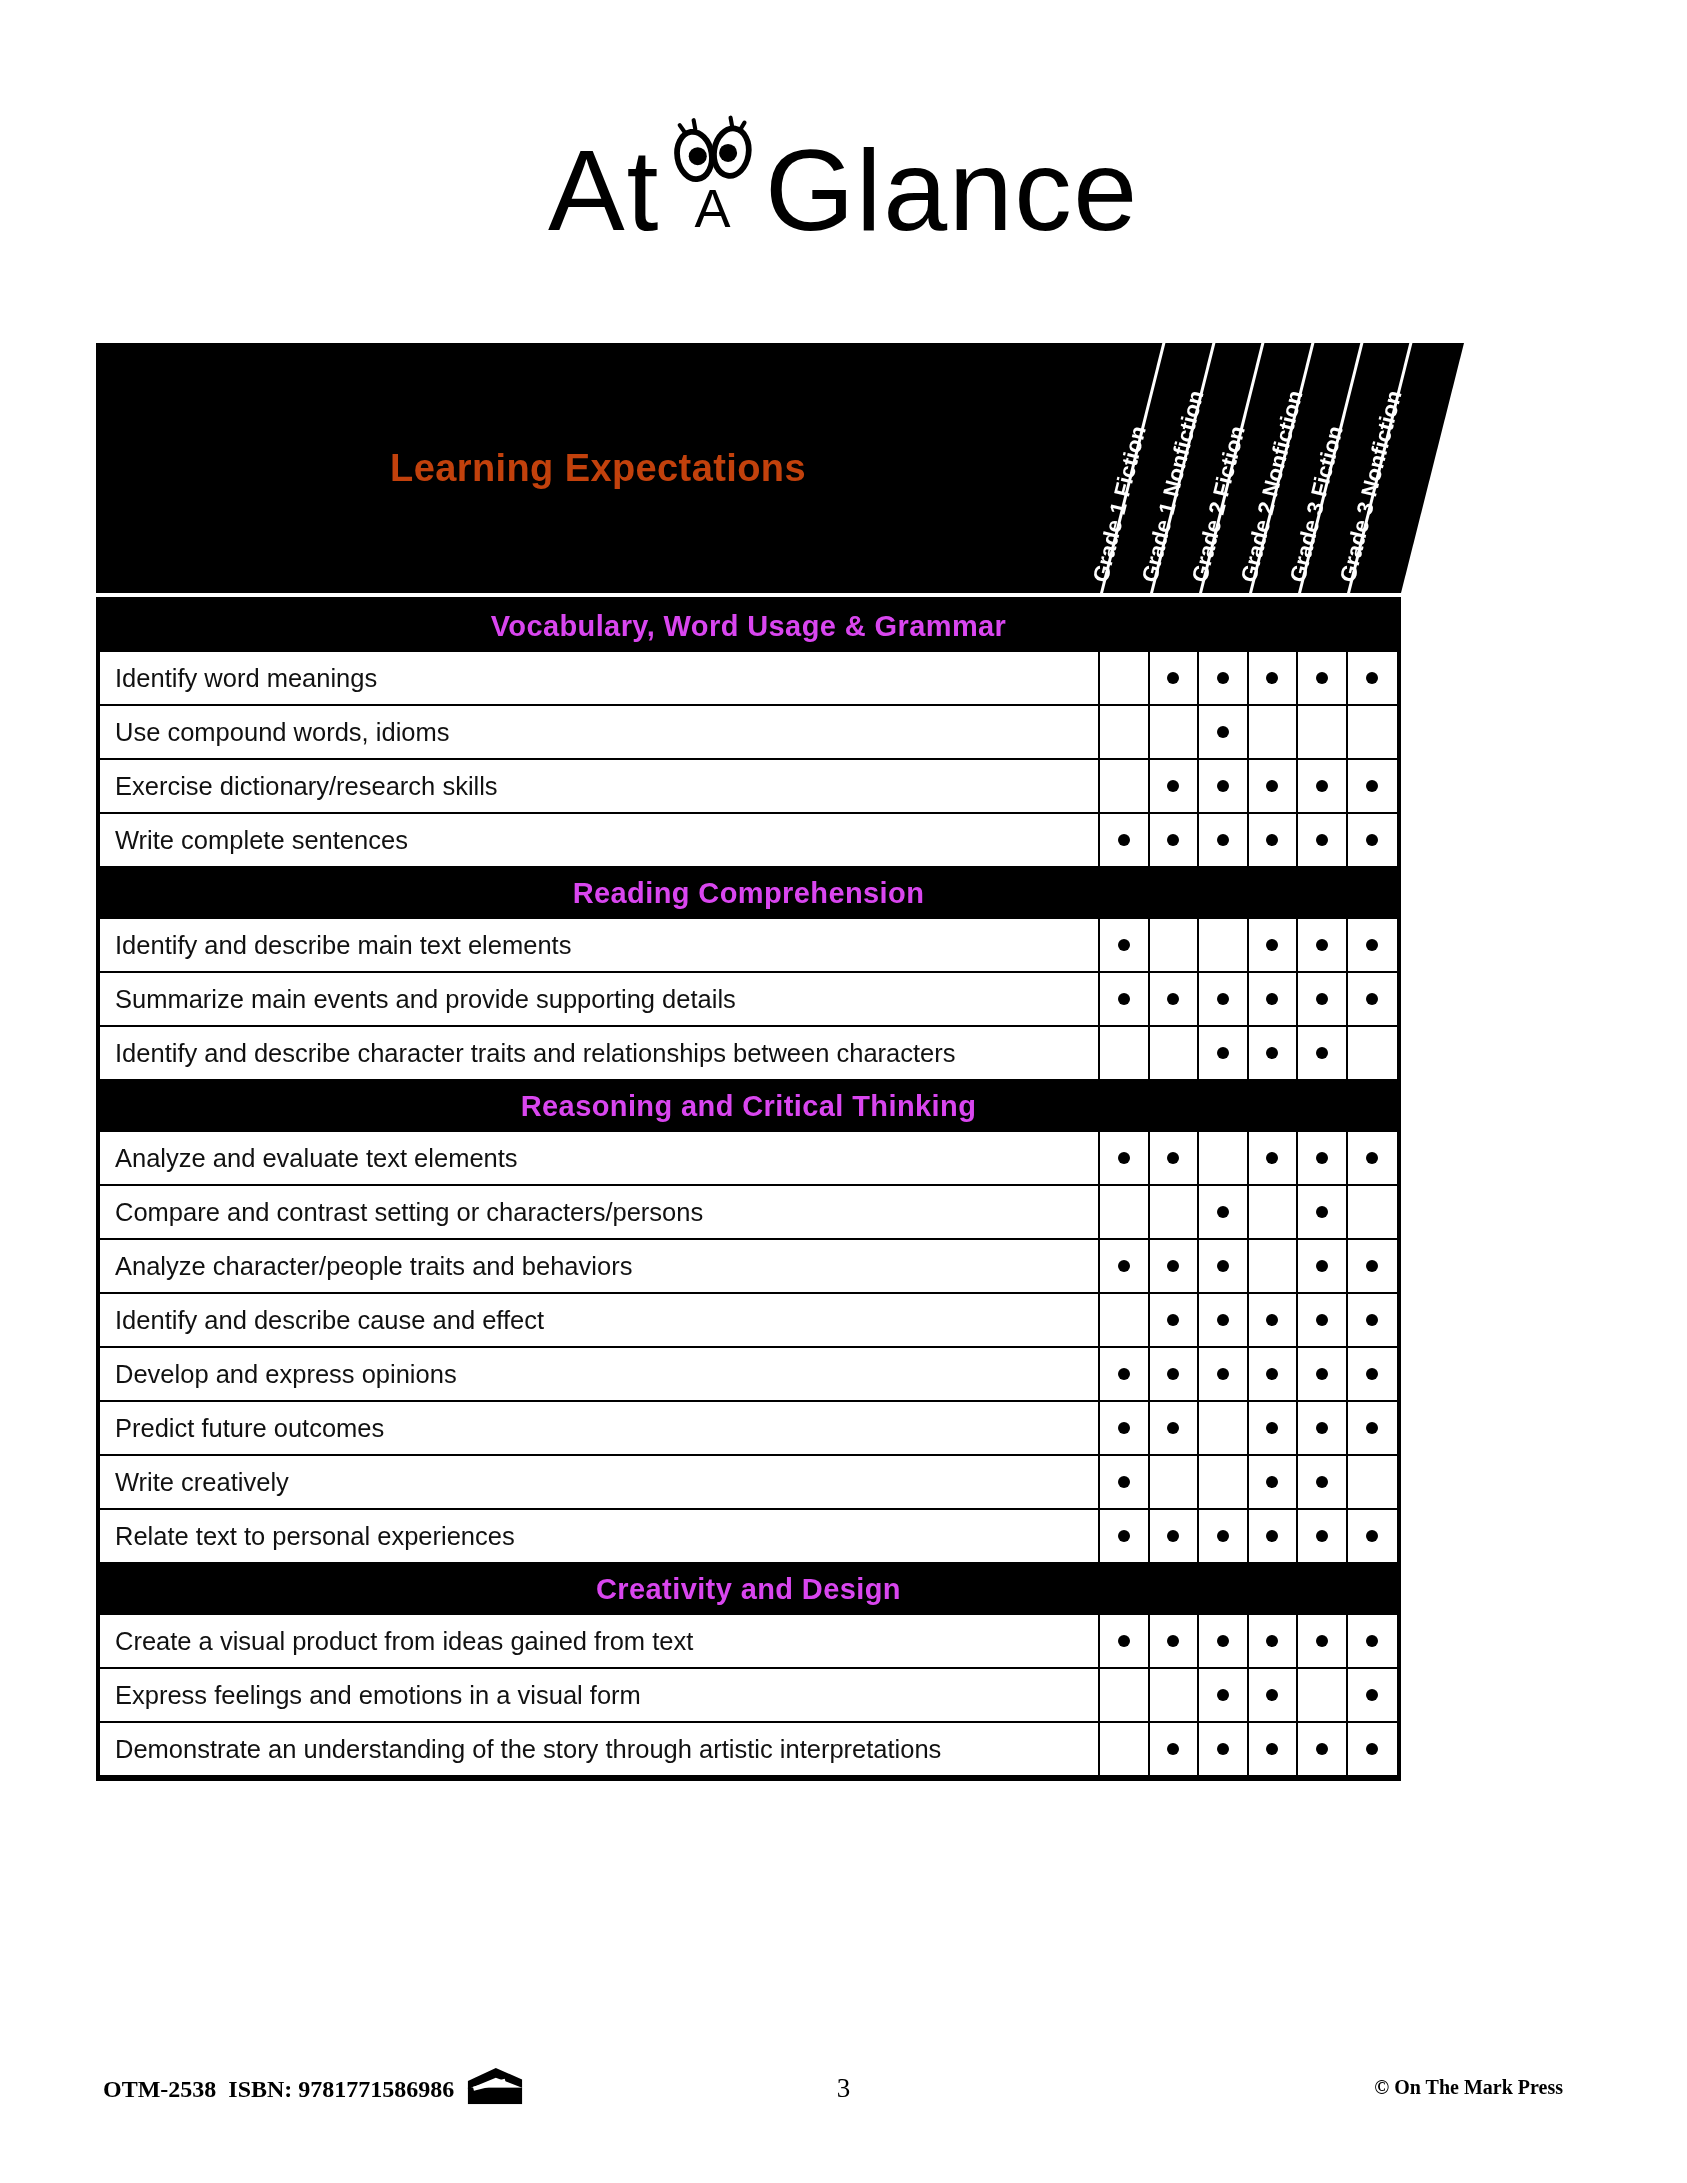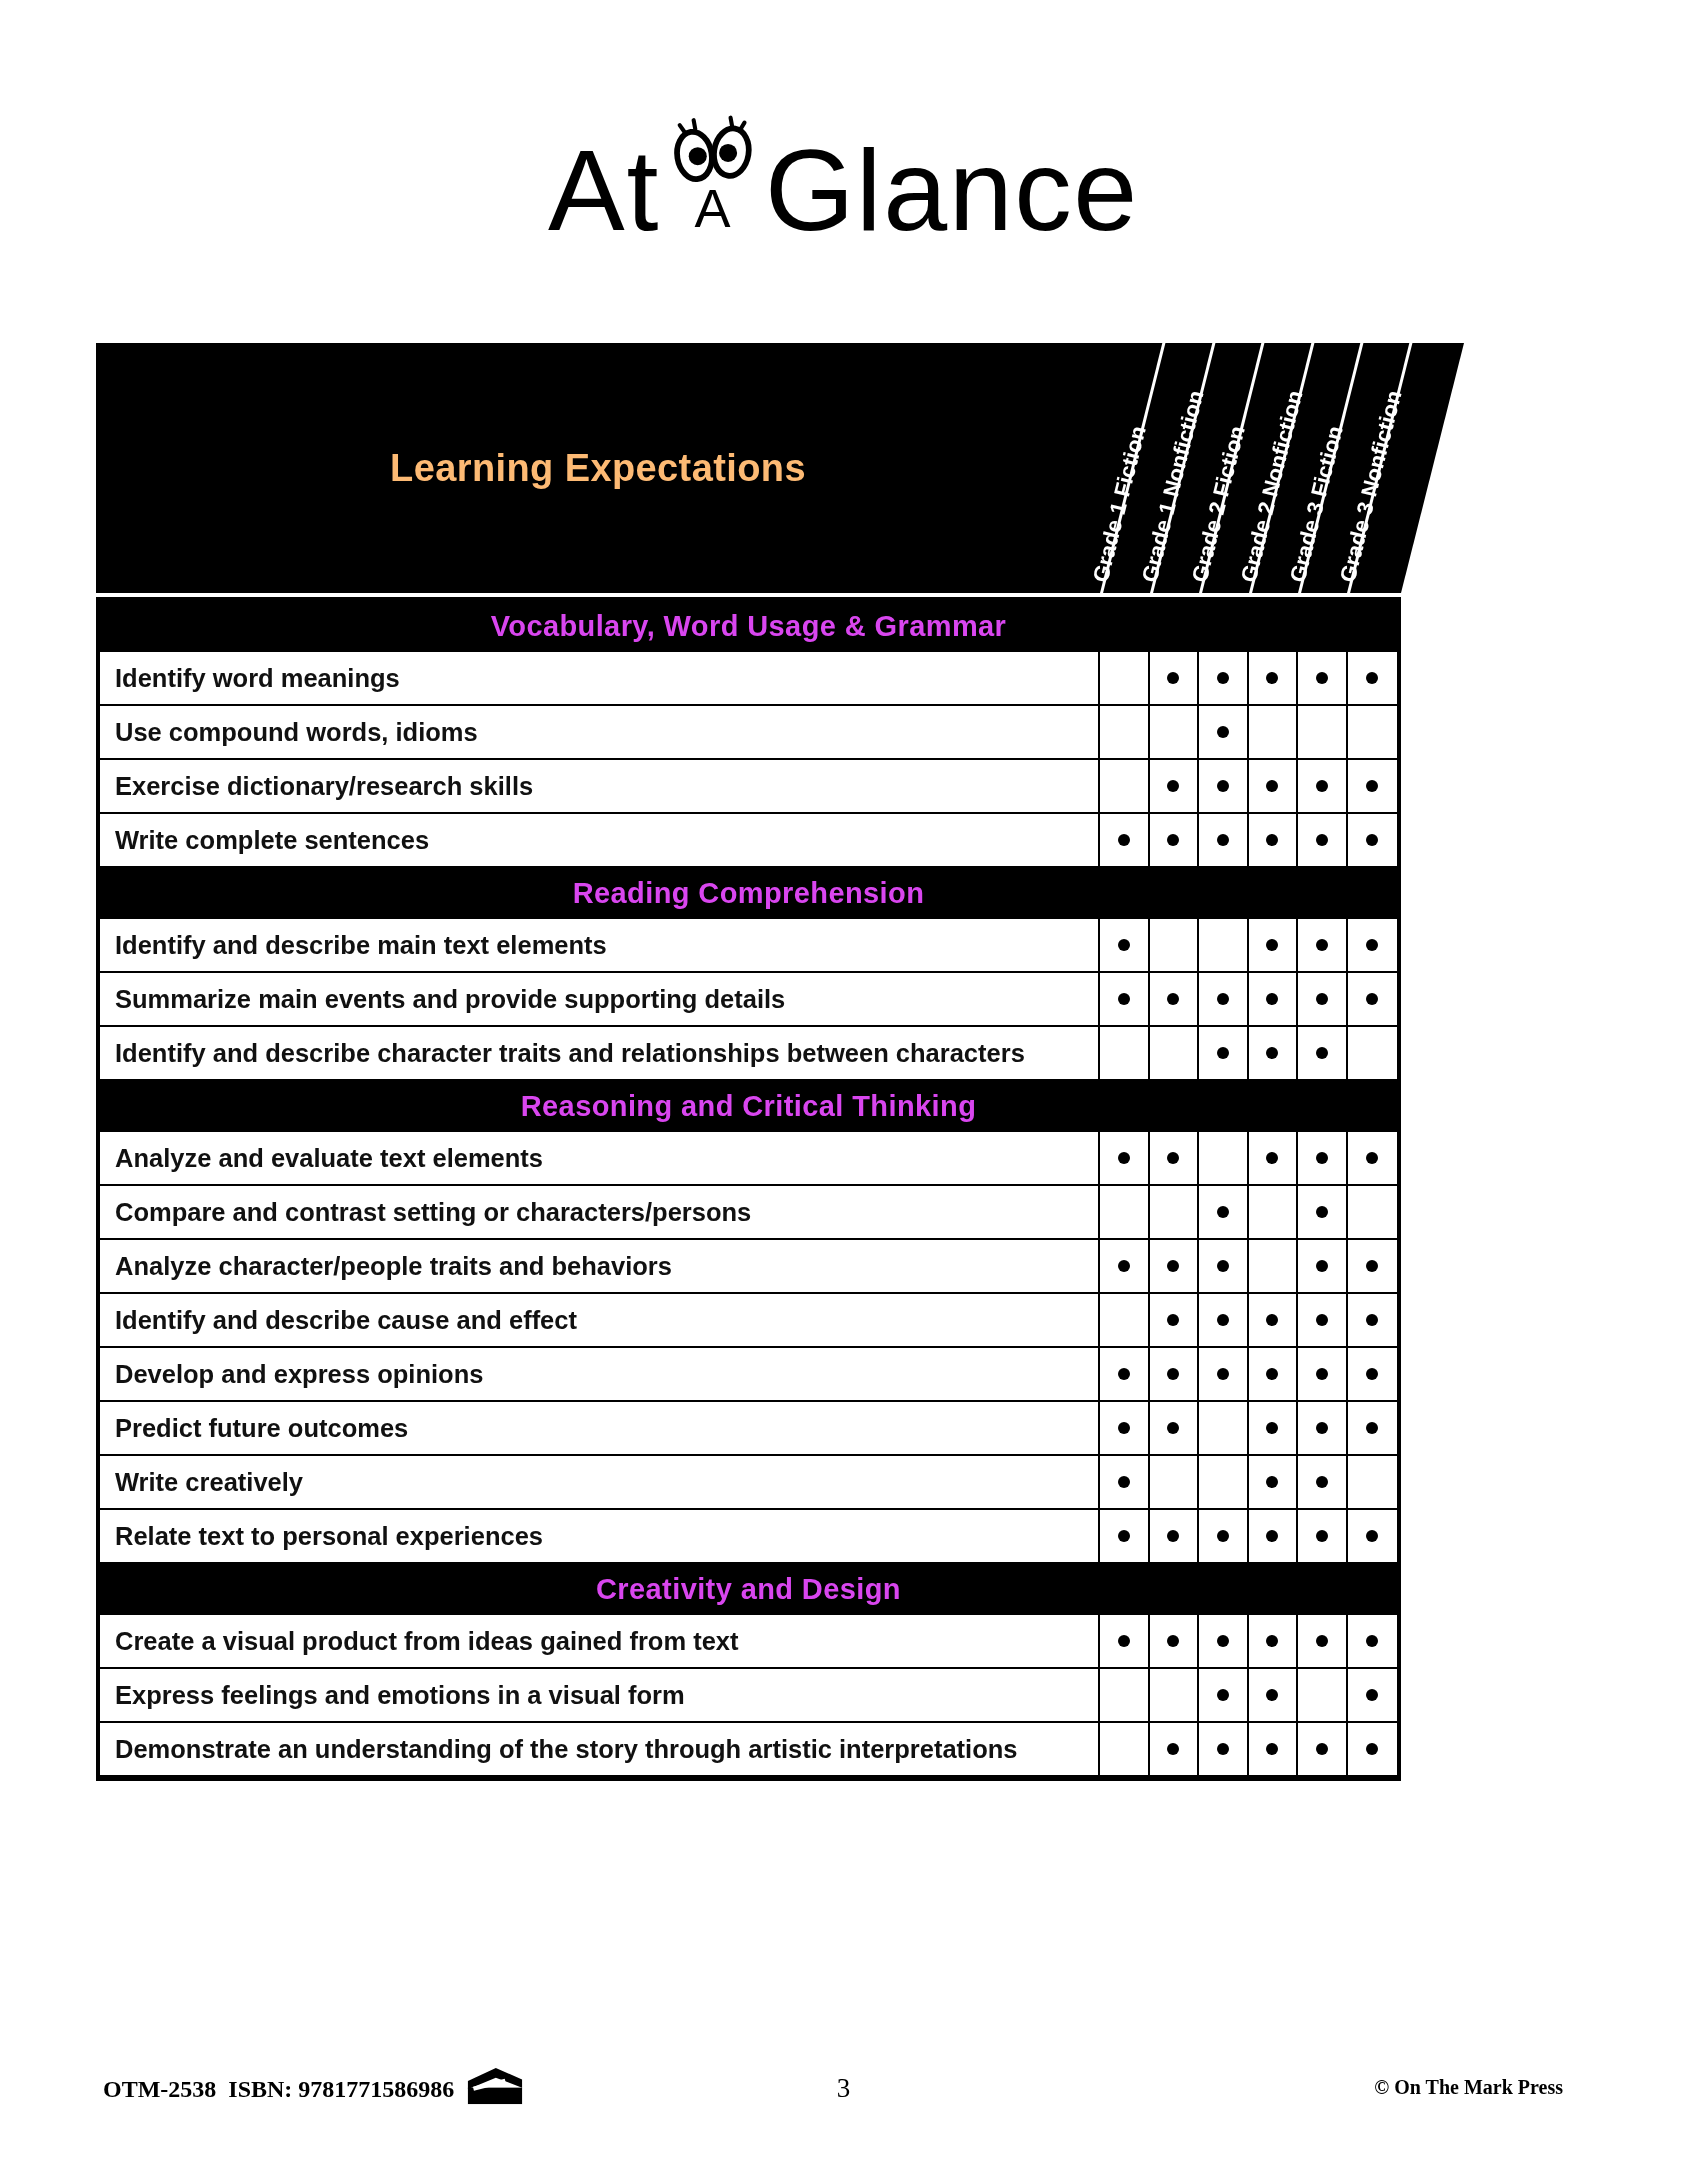--- a/index.html
+++ b/index.html
@@ -24,21 +24,21 @@
   
   .table-wrap { position:absolute; left:96px; top:343px; width:1401px; }
 
   .thead {
     position:relative; width:1368px; height:250px; background:#000;
     clip-path: polygon(0 0, 1368px 0, 1305px 250px, 0 250px);
   }
   .head-title {
     position:absolute; left:0; top:0; width:1004px; height:100%;
     display:flex; align-items:center; justify-content:center;
-    color:#fdba74; font-size:38px; font-weight:700; letter-spacing:0.4px;
+    color:#c2410c; font-size:38px; font-weight:700; letter-spacing:0.4px;
   }
   .col-sep {
     position:absolute; bottom:0; width:3.3px; height:260px; background:#fff;
     transform-origin: bottom left; transform: rotate(14deg);
   }
   .col-head {
     position:absolute; bottom:8.2px; color:#fff;
     font-size:22px; font-weight:700; white-space:nowrap;
     transform-origin:left bottom; transform: rotate(-76deg);
   }
@@ -51,21 +51,21 @@
     height:51px; background:#000; color:#d946ef;
     display:flex; align-items:center; justify-content:center;
     font-size:29px; font-weight:700; letter-spacing:0.4px;
   }
   .t-row {
     display:grid; grid-template-columns:1000px repeat(6, 1fr);
     height:54px; border-bottom:2.5px solid #000; background:#fff;
   }
   .row-label {
     display:flex; align-items:center; padding-left:15px; 
-    font-size:25.5px; font-weight:700; color:#111;
+    font-size:25.5px; font-weight:400; color:#111;
     border-right:2.5px solid #000; white-space:nowrap; overflow:hidden;
   }
   .mark-cell {
     display:flex; align-items:center; justify-content:center;
     border-right:2.5px solid #000;
   }
   .mark-cell:last-child { border-right:none; }
   .dot { width:12.4px; height:12.4px; background:#000; border-radius:50%; }
 
   

